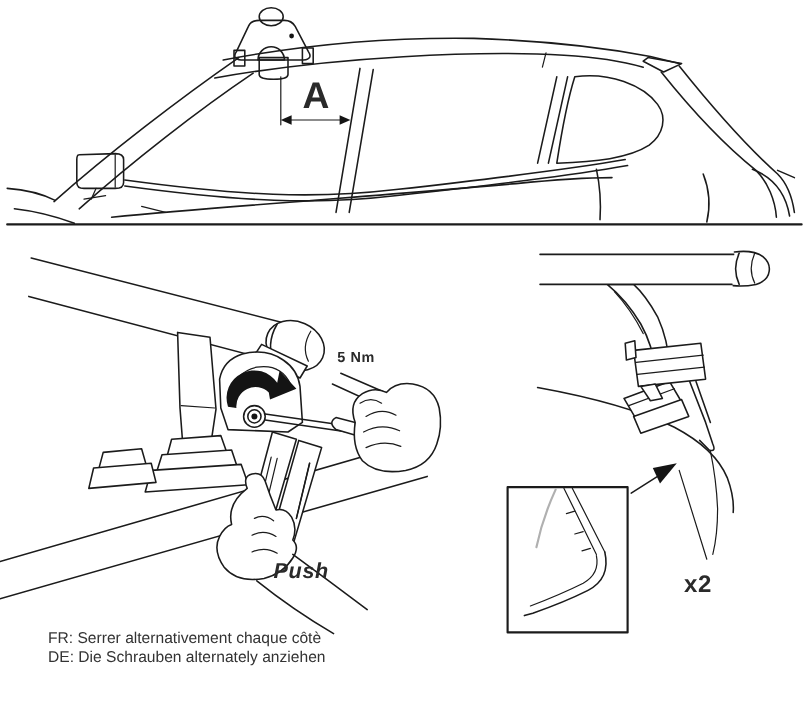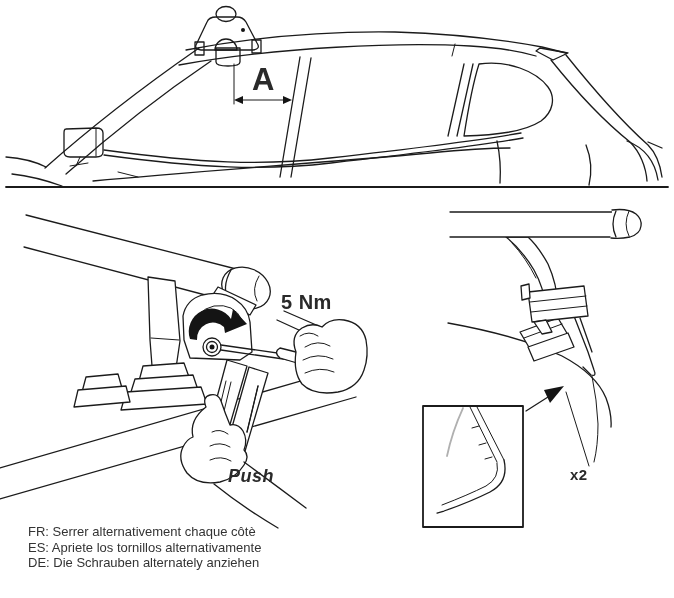--- a/index.html
+++ b/index.html
@@ -20,25 +20,25 @@
   #art .blackfill{fill:#141414;stroke:none;}
   #art .nostroke{stroke:none;}
   #art .thin{stroke-width:1;}
   #art .thick{stroke-width:1.8;}
   #art .grayline{stroke:#b0b0b0;stroke-width:1.8;}
   .label{
     position:absolute;color:#2a2a2a;font-weight:bold;white-space:nowrap;
     letter-spacing:.5px;
   }
   #dim-label{left:252px;top:62px;font-size:31px;letter-spacing:1px;}
-  #torque-label{left:281px;top:291px;font-size:20px;}
+  #torque-label{left:281px;top:291px;font-size:12px;}
   #push-label{left:228px;top:466px;font-size:18px;font-style:italic;}
-  #qty-label{left:570px;top:466px;font-size:15px;}
+  #qty-label{left:570px;top:476px;font-size:20px;}
   .caption-col{position:absolute;font-size:13px;color:#333;line-height:15.5px;white-space:nowrap;}
-  #captions-left{left:28px;top:524px;}
+  #captions-left{left:40px;top:524px;}
   #captions-right{left:340px;top:524px;}
 </style>
 </head>
 <body>
 
 <div id="stage">
 
   <svg id="art" width="674" height="598" viewBox="0 0 674 598">
 
     <g>
@@ -220,19 +220,18 @@
     </g>
   </svg>
 
   <div class="label" id="dim-label">A</div>
   <div class="label" id="torque-label">5 Nm</div>
   <div class="label" id="push-label">Push</div>
   <div class="label" id="qty-label">x2</div>
 
   <div class="caption-col" id="captions-left">
     <div>FR: Serrer alternativement chaque côtè</div>
-    <div>ES: Apriete los tornillos alternativamente</div>
     <div>DE: Die Schrauben alternately anziehen</div>
   </div>
   <div class="caption-col" id="captions-right">
   </div>
 
 </div>
 
 </body></html>

